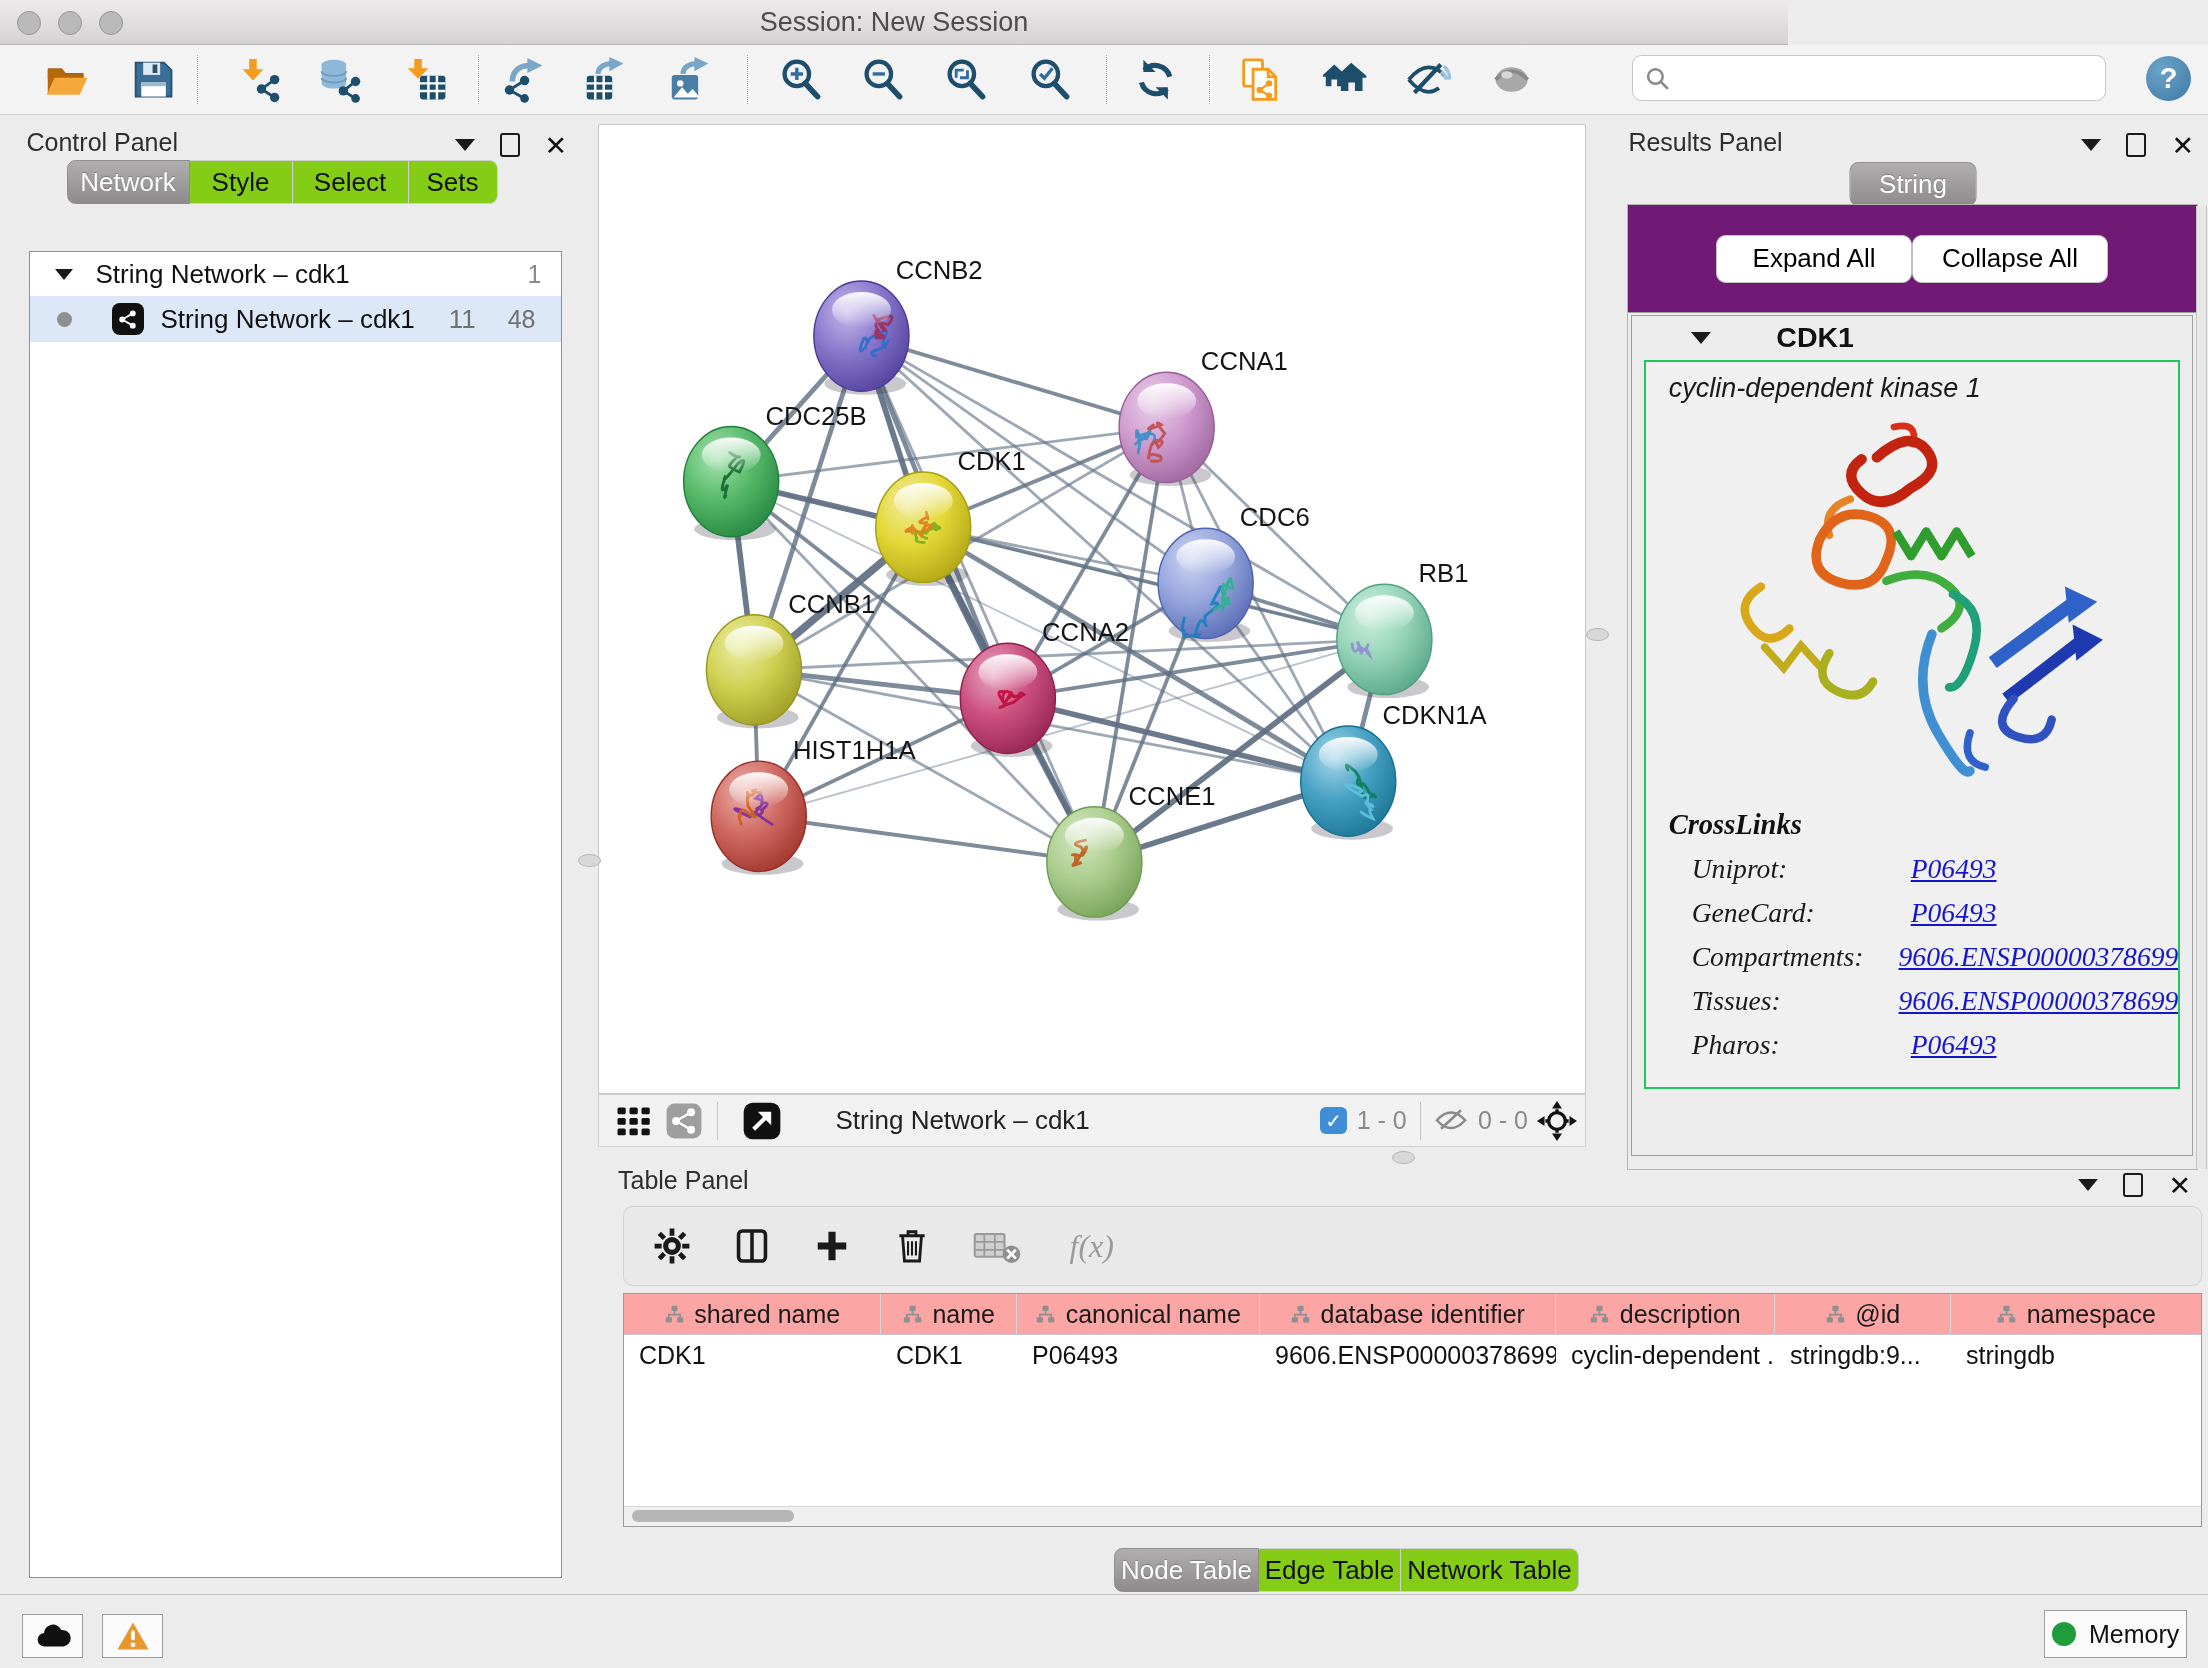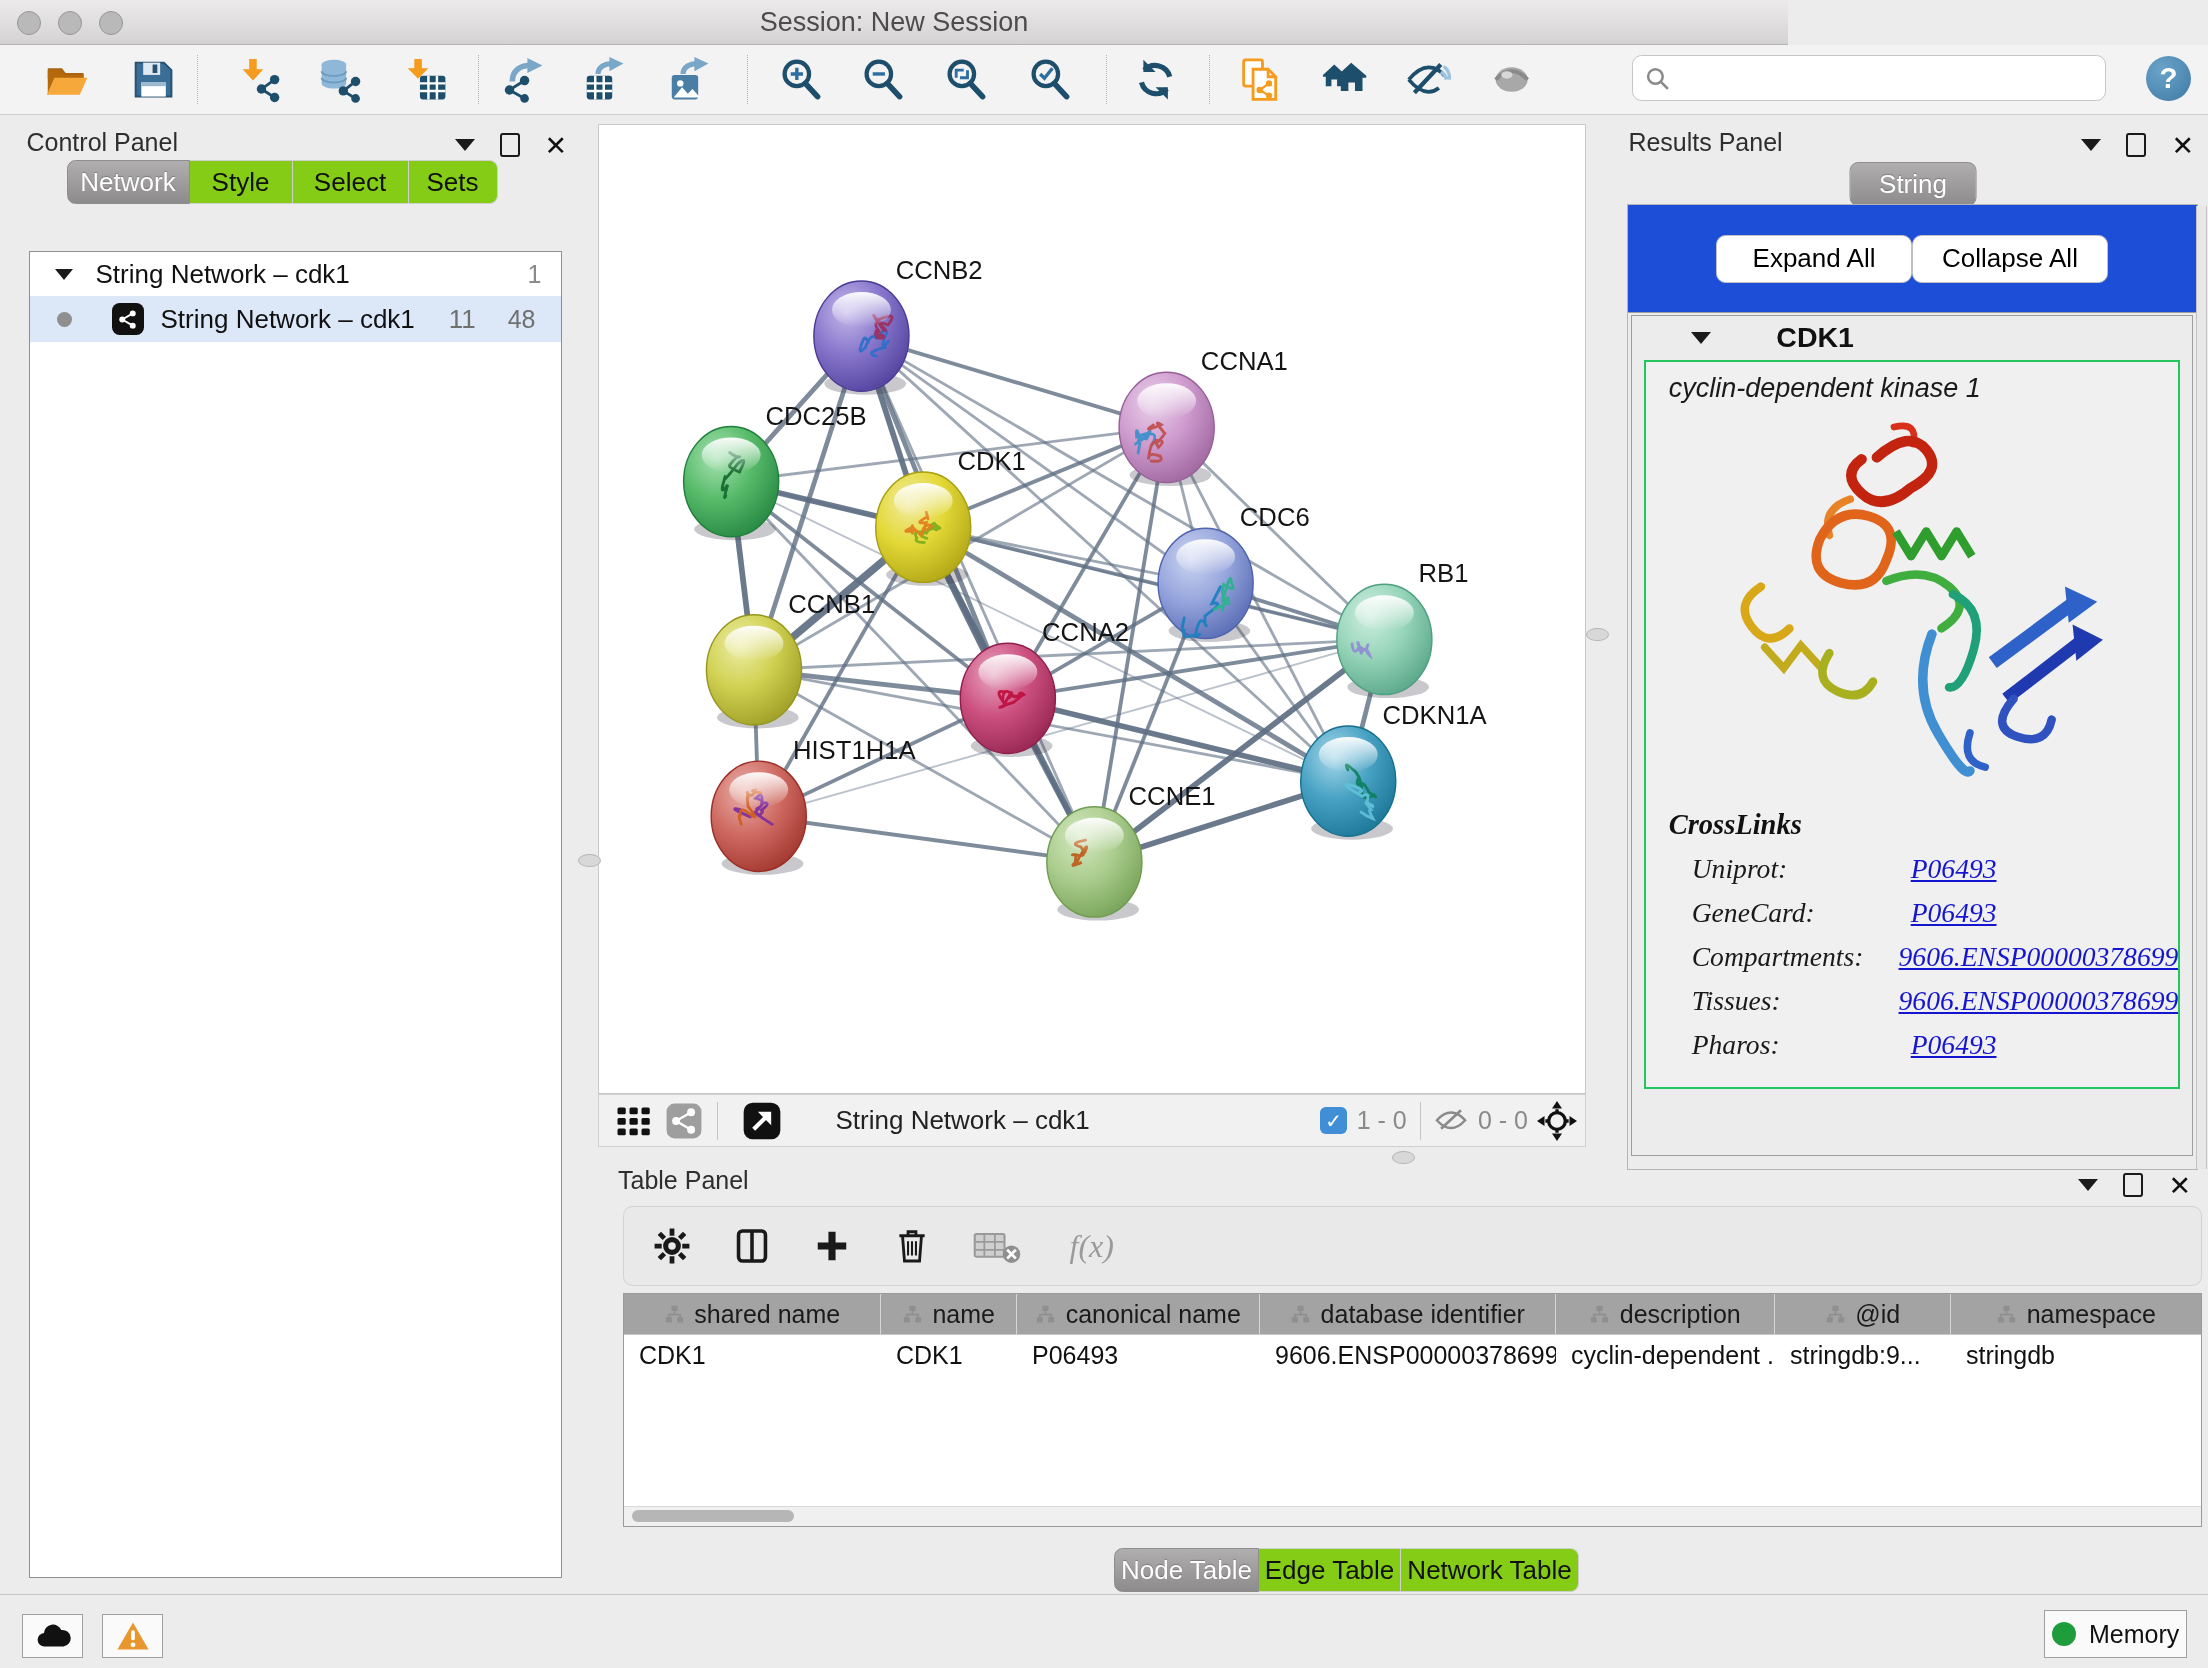--- a/index.html
+++ b/index.html
@@ -60,21 +60,21 @@
   .nt-title{font-size:26px;color:#222;margin-left:53px;}
   .nt-counts{display:flex;align-items:center;gap:9.5px;font-size:25px;color:#8a8a8a;}
   .checkbox{width:27px;height:27px;border-radius:5.7px;background:#3f8ed6;color:#fff;font-size:20px;font-weight:bold;display:flex;align-items:center;justify-content:center;font-family:"DejaVu Sans",sans-serif;}
   .splitdot{position:absolute;width:21px;height:11.4px;border-radius:50%;background:#d8d8d8;border:1px solid #b5b5b5;}
   
   .rp{position:absolute;left:1617px;top:122px;width:592px;height:1050px;}
   .rp-head{position:absolute;left:11.4px;top:5.7px;}
   .rp-ctrl{position:absolute;right:15px;top:11.4px;}
   .rp-tab{position:absolute;left:50%;top:40px;transform:translateX(-50%);height:42px;padding:0 28.5px;background:linear-gradient(#b0aeae,#8d8b8b);border-radius:8.6px;color:#fff;font-size:26px;display:flex;align-items:center;border:1px solid #8d8d8d;cursor:pointer;text-shadow:0 -1px 1px rgba(0,0,0,.25);}
   .rp-box{position:absolute;left:9.5px;top:82px;width:571px;height:966px;border:1.9px solid #b5b5b5;background:#ececec;box-sizing:border-box;}
-  .rp-expand{height:107px;border-bottom:1.9px solid #9d9d9d;display:flex;align-items:center;justify-content:center;background:#1d4ed8;}
+  .rp-expand{height:107px;border-bottom:1.9px solid #9d9d9d;display:flex;align-items:center;justify-content:center;background:#701a75;}
   .rp-btn{width:196px;height:48px;background:#fff;border:1px solid #c2c2c2;border-radius:9.5px;font-size:26px;font-family:"Liberation Sans",sans-serif;cursor:pointer;}
   .rp-sect{margin:1.9px 3.8px 0 3.8px;border:1.9px solid #9d9d9d;height:841px;box-sizing:border-box;background:#ececec;}
   .rp-prot-head{height:44px;display:flex;align-items:center;}
   .rp-prot-head .tri-down{margin-left:59px;}
   .rp-prot-head .nm{margin-left:65px;font-size:28.5px;font-weight:bold;color:#111;}
   .rp-inner{margin:0 11.4px;border:2px solid #22c55e;background:#f0f0f0;height:729px;box-sizing:border-box;overflow:hidden;font-style:italic;}
   .rp-desc{margin:11.4px 0 0 23px;font-size:27px;color:#1a1a1a;}
   .protein{display:block;margin:3.8px auto 0 auto;width:418px;height:399px;}
   .xl{font-family:"Liberation Serif",serif;}
   .xl-head{margin:1.9px 0 5.7px 23px;font-size:28.5px;font-weight:bold;color:#111;}
@@ -83,21 +83,21 @@
   .xl-row a{color:#1515cf;text-decoration:underline;}
   .rp-scroll{position:absolute;right:1.9px;top:84px;width:11.4px;height:963px;background:#e8e8e8;border-left:1px solid #c4c4c4;border-right:1px solid #c4c4c4;box-sizing:border-box;}
   
   .tp{position:absolute;left:598px;top:1162px;width:1610px;height:432px;}
   .tp-head{position:absolute;left:20px;top:4px;}
   .tp-ctrl{position:absolute;right:17px;top:11.4px;}
   .tp-toolbar{position:absolute;left:25px;top:44px;width:1579px;height:80px;background:#e9e9e9;border:1px solid #d2d2d2;border-radius:9.5px;box-sizing:border-box;display:flex;align-items:center;gap:42px;padding-left:28.5px;}
   .tp-toolbar .ic{width:38px;height:38px;border:none;background:none;padding:0;cursor:pointer;}
   .fx{font-family:"Liberation Serif",serif;font-style:italic;font-size:32px;color:#9a9a9a;background:none;border:none;cursor:pointer;text-align:right;}
   .tp-table{position:absolute;left:25px;top:131px;width:1579px;height:234px;background:#fff;border:1px solid #9a9a9a;box-sizing:border-box;display:flex;flex-direction:column;}
-  .thead{height:40px;background:#a3a3a3;border-bottom:1px solid #c8c8c8;display:flex;flex:none;}
+  .thead{height:40px;background:#fca5a5;border-bottom:1px solid #c8c8c8;display:flex;flex:none;}
   .th{display:flex;align-items:center;justify-content:center;gap:9.5px;border-right:1px solid #d6d6d6;font-size:25px;color:#1a1a1a;overflow:hidden;white-space:nowrap;box-sizing:border-box;}
   .trow{height:40px;display:flex;flex:none;}
   .td{padding-left:15px;display:flex;align-items:center;font-size:25px;color:#111;overflow:hidden;white-space:nowrap;box-sizing:border-box;}
   .c1{width:257px;flex:none;}.c2{width:136px;flex:none;}.c3{width:243px;flex:none;}.c4{width:296px;flex:none;}.c5{width:219px;flex:none;}.c6{width:176px;flex:none;}.c7{flex:1;}
   .tfill{flex:1;}
   .hscroll{height:19px;background:#f0f0f0;border-top:1px solid #d8d8d8;position:relative;flex:none;}
   .hthumb{position:absolute;left:7.6px;top:2.9px;width:162px;height:12.4px;border-radius:6.7px;background:#b6b6b6;}
   .tp-tabs{position:absolute;left:516px;top:386px;height:44px;}
   
   .statusbar{position:absolute;left:0;top:1594px;width:2208px;height:74px;background:#ececec;border-top:1.9px solid #c6c6c6;}

